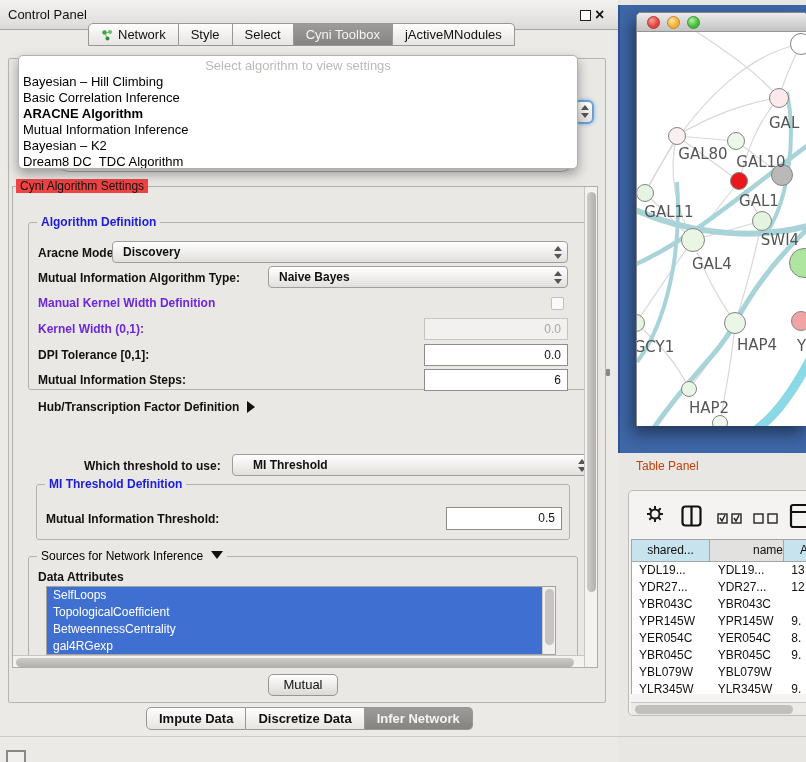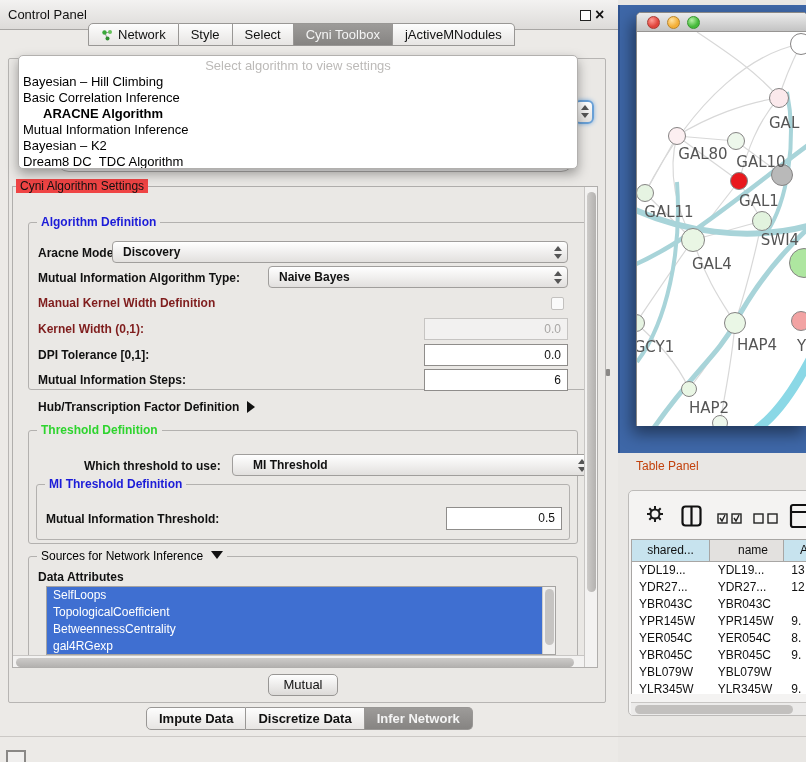--- a/index.html
+++ b/index.html
@@ -30,30 +30,30 @@
   #ghost-combo{position:absolute;left:55px;top:142px;width:520px;height:30px;border:1px solid #b0aeac;
     border-radius:14px;background:#f6f5f4;color:#9a9895;font-size:13px;line-height:28px;padding-left:18px;z-index:2;}
   #ghost-spinner{position:absolute;left:574px;top:100px;width:20px;height:24px;border:2px solid #69a0d6;
     border-radius:6px;background:linear-gradient(#fff,#e3e1df);box-shadow:0 0 4px #7fb0e0;z-index:2;}
 
   
   #algo-popup{position:absolute;left:18px;top:55px;width:560px;height:114px;background:#fff;
     border:1px solid #b2b0ae;border-radius:5px;box-shadow:0 5px 12px rgba(0,0,0,.35);z-index:10;overflow:hidden;}
   #popup-placeholder{position:absolute;left:0;top:2px;width:100%;text-align:center;color:#bcbab8;font-size:13px;}
   .popup-item{position:absolute;left:4px;height:16px;font-size:13px;color:#000;white-space:nowrap;}
-  .popup-item.bold{font-weight:bold;margin-left:20px;}
+  .popup-item.bold{font-weight:bold;}
 
   
   #settings-clip{position:absolute;left:12px;top:186px;width:586px;height:482px;overflow:hidden;
     border:1px solid #b0aeac;background:#eae8e5;z-index:1;}
   #panel-title{position:absolute;left:16px;top:179px;background:#ef4444;padding:0 4px;font-size:12px;color:#111;z-index:2;}
   .grp{position:absolute;border:1px solid #b3b1af;border-radius:3px;}
   .gt{position:absolute;top:-8px;left:8px;background:#eae8e5;padding:0 4px;font-size:12px;font-weight:bold;line-height:15px;white-space:nowrap;}
   .lbl{position:absolute;font-size:12px;font-weight:bold;color:#111;white-space:nowrap;}
-  .lbl.dis{color:#7f1d1d;}
+  .lbl.dis{color:#6d28d9;}
   .combo{position:absolute;height:22px;border:1px solid #a09e9c;border-radius:4px;
     background:linear-gradient(#fff,#e2e0de);font-size:12px;font-weight:bold;color:#111;
     line-height:20px;padding-left:10px;}
   .spin{position:absolute;right:6px;top:4px;width:7px;height:14px;}
   .spin .u{width:0;height:0;border-left:4px solid transparent;border-right:4px solid transparent;border-bottom:5px solid #555;margin-bottom:3px;}
   .spin .d{width:0;height:0;border-left:4px solid transparent;border-right:4px solid transparent;border-top:5px solid #555;}
   .fld{position:absolute;height:22px;border:1px solid #8f8d8b;background:#fff;font-size:12px;
     text-align:right;padding-right:6px;line-height:20px;color:#111;}
   .fld.dis{background:#f2f1f0;color:#a8a6a4;border-color:#c6c4c2;}
   .chk{position:absolute;width:13px;height:13px;border:1px solid #c3c1bf;background:#fafafa;border-radius:2px;}
@@ -97,21 +97,21 @@
   #table-section-title{position:absolute;left:18px;top:459px;font-size:12px;color:#c2410c;}
   #table-container{position:absolute;left:10px;top:490px;width:185px;height:226px;background:#f4f3f2;
     border:1px solid #bdbbb9;border-radius:5px 0 0 5px;}
   .tb-icon{position:absolute;}
   #tbl-header{position:absolute;left:2px;top:48px;height:23px;display:flex;}
   .hcell{height:23px;border:1px solid #a8a6a4;border-left:none;font-size:12px;line-height:21px;color:#111;overflow:hidden;white-space:nowrap;}
   .hcell:first-child{border-left:1px solid #a8a6a4;}
   .hcell.blue{background:#c7e3ee;}
   .hcell.gray{background:#e3e1df;}
   .hcell.c0{width:79px;text-align:center;}
-  .hcell.c1{width:74px;text-align:left;padding-left:28px;}
+  .hcell.c1{width:74px;text-align:right;}
   .hcell.c2{width:70px;padding-left:16px;}
   #tbl-rows{position:absolute;left:2px;top:71px;width:223px;overflow:hidden;height:132px;background:#fff;border-left:1px solid #a8a6a4;}
   .trow{display:flex;height:17px;background:#fff;}
   .tcell{font-size:12px;line-height:17px;color:#111;white-space:nowrap;overflow:hidden;padding-left:7px;}
   .tcell.c0{width:79px;}
   .tcell.c1{width:74px;}
   .tcell.c2{width:70px;}
   #tbl-hscroll{position:absolute;left:2px;top:211px;width:178px;height:13px;background:#ecebea;border-top:1px solid #c8c6c4;}
   #tbl-hthumb{position:absolute;left:4px;top:2px;width:158px;height:9px;border-radius:5px;background:#c2c0be;}
 </style>
@@ -202,23 +202,20 @@
     <div class="fld dis" style="left:411px;top:131px;width:144px;">0.0</div>
     <div class="lbl" style="left:25px;top:161px;">DPI Tolerance [0,1]:</div>
     <div class="fld" style="left:411px;top:157px;width:144px;">0.0</div>
     <div class="lbl" style="left:25px;top:186px;">Mutual Information Steps:</div>
     <div class="fld" style="left:411px;top:182px;width:144px;">6</div>
 
     <div class="lbl" style="left:25px;top:213px;">
       <span>Hub/Transcription Factor Definition</span><span class="tri-r"></span>
     </div>
 
-    <div class="grp" style="left:15px;top:243px;width:550px;height:114px;">
-      <div class="gt" style="color:#2ed42e;">Threshold Definition</div>
-    </div>
     <div class="lbl" style="left:71px;top:272px;">Which threshold to use:</div>
     <div class="combo" style="left:219px;top:267px;width:360px;padding-left:20px;">
       <span>MI Threshold</span>
       <div class="spin">
           <div class="u"></div>
           <div class="d"></div>
         </div>
     </div>
     <div class="grp" style="left:23px;top:297px;width:534px;height:56px;">
       <div class="gt" style="color:#1c1cd8;">MI Threshold Definition</div>

